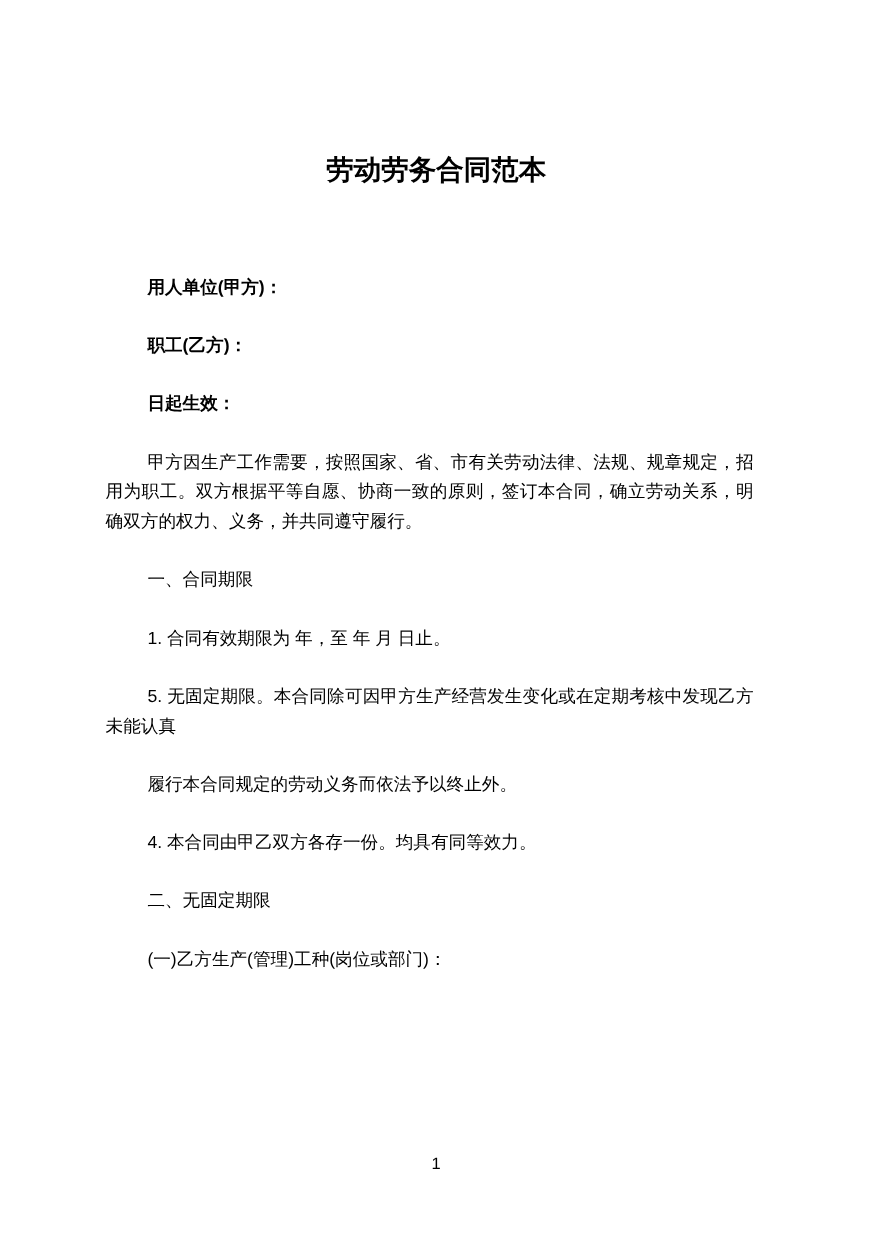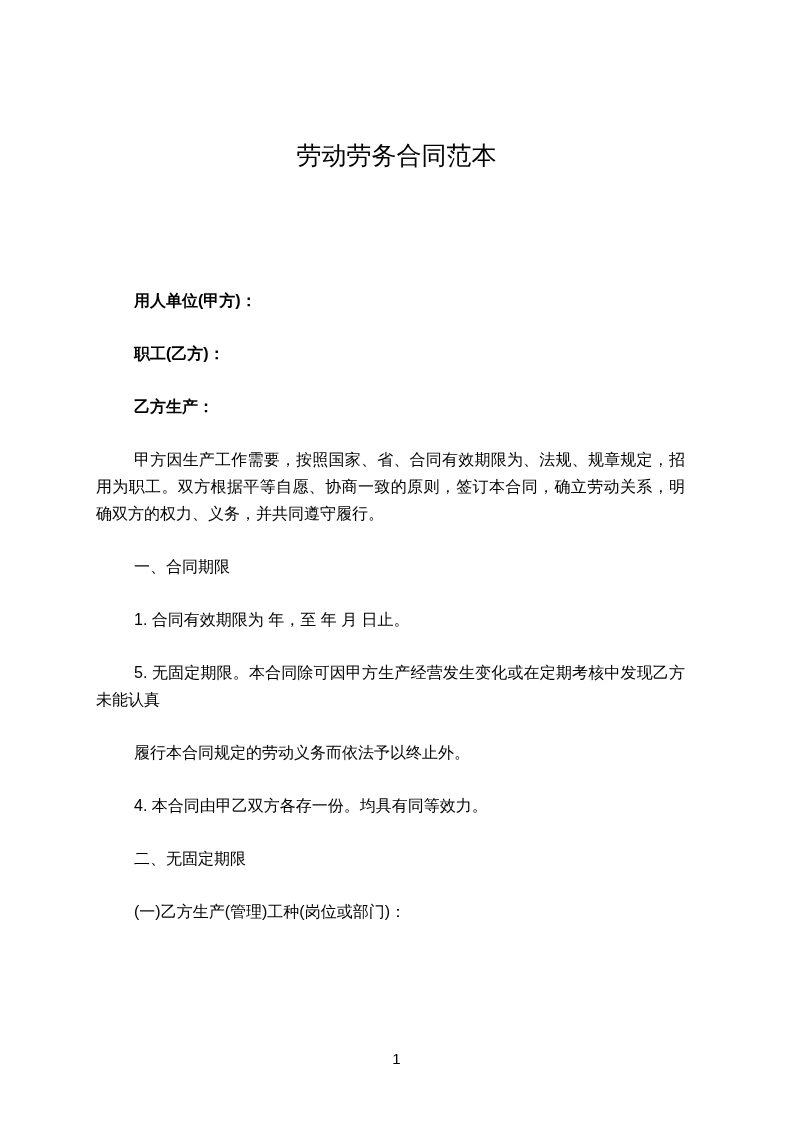--- a/index.html
+++ b/index.html
@@ -18,23 +18,23 @@
   .doc {
     position: absolute;
     left: 96px;
     top: 0;
     width: 601px;
     padding-top: 139px;
   }
   .title {
     font-size: 25px;
     line-height: 33px;
-    font-weight: normal;
+    font-weight: bold;
     text-align: center;
-    margin: 0 0 115px 0;
+    margin: 0 0 76px 0;
   }
   .para {
     font-size: 16px;
     line-height: 27px;
     margin: 0 12px 26px 0;
     text-align: justify;
     text-indent: 38px;
   }
   .label {
     font-weight: bold;
@@ -55,23 +55,23 @@
 </head>
 <body>
 
 <div class="doc">
   <h1 class="title">劳动劳务合同范本</h1>
 
   <p class="para label">用人单位(甲方)：</p>
 
   <p class="para label">职工(乙方)：</p>
 
-  <p class="para label">乙方生产：</p>
+  <p class="para label">日起生效：</p>
 
-  <p class="para">甲方因生产工作需要，按照国家、省、合同有效期限为、法规、规章规定，招用为职工。双方根据平等自愿、协商一致的原则，签订本合同，确立劳动关系，明确双方的权力、义务，并共同遵守履行。</p>
+  <p class="para">甲方因生产工作需要，按照国家、省、市有关劳动法律、法规、规章规定，招用为职工。双方根据平等自愿、协商一致的原则，签订本合同，确立劳动关系，明确双方的权力、义务，并共同遵守履行。</p>
 
   <p class="para heading">一、合同期限</p>
 
 
   <p class="para">1. 合同有效期限为 年，至 年 月 日止。</p>
 
   <p class="para">5. 无固定期限。本合同除可因甲方生产经营发生变化或在定期考核中发现乙方未能认真</p>
 
   <p class="para">履行本合同规定的劳动义务而依法予以终止外。</p>
 

